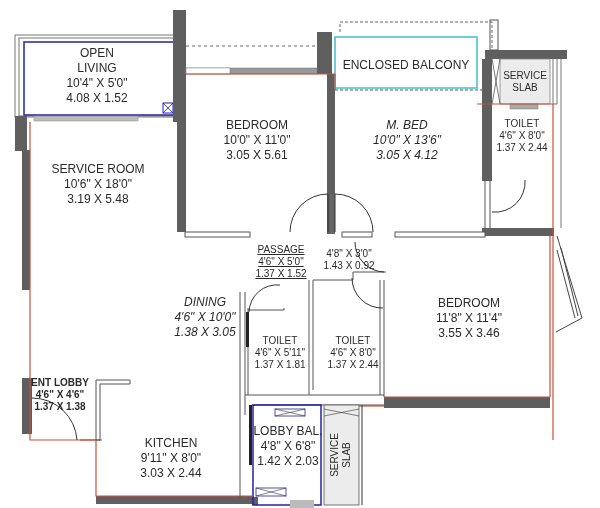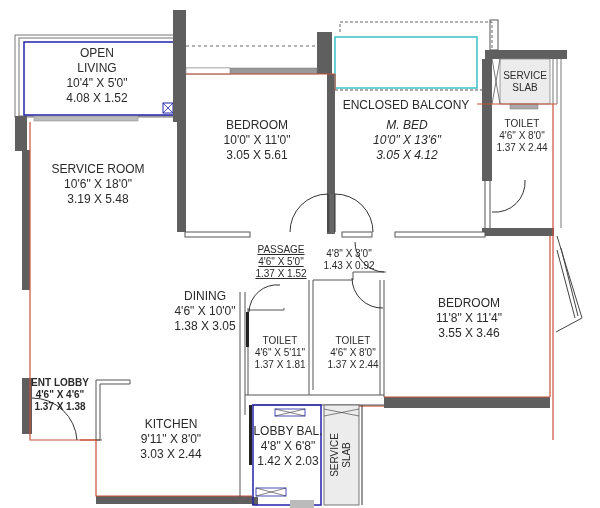--- a/index.html
+++ b/index.html
@@ -136,21 +136,21 @@
   <span>10'4" X 5'0"</span>
   <span>4.08 X 1.52</span>
 </div>
 
 <div class="lbl" style="left:257px;top:118px;">
   <span>BEDROOM</span>
   <span>10'0" X 11'0"</span>
   <span>3.05 X 5.61</span>
 </div>
 
-<div class="lbl" style="left:406px;top:58px;margin-top:40px;">
+<div class="lbl" style="left:406px;top:58px;">
   <span>ENCLOSED BALCONY</span>
 </div>
 
 <div class="lbl sm" style="left:525px;top:70px;">
   <span>SERVICE</span>
   <span>SLAB</span>
 </div>
 
 <div class="lbl" style="left:407px;top:118px;font-style:italic;">
   <span>M. BED</span>
@@ -174,21 +174,21 @@
   <span>PASSAGE</span>
   <span>4'6" X 5'0"</span>
   <span>1.37 X 1.52</span>
 </div>
 
 <div class="lbl sm" style="left:349px;top:248px;">
   <span>4'8" X 3'0"</span>
   <span>1.43 X 0.92</span>
 </div>
 
-<div class="lbl" style="left:205px;top:289px;">
+<div class="lbl" style="left:205px;top:295px;font-style:italic;">
   <span>DINING</span>
   <span>4'6" X 10'0"</span>
   <span>1.38 X 3.05</span>
 </div>
 
 <div class="lbl sm" style="left:280px;top:335px;">
   <span>TOILET</span>
   <span>4'6" X 5'11"</span>
   <span>1.37 X 1.81</span>
 </div>
@@ -204,21 +204,21 @@
   <span>11'8" X 11'4"</span>
   <span>3.55 X 3.46</span>
 </div>
 
 <div class="lbl sm" style="left:60px;top:377px;font-weight:bold;">
   <span>ENT LOBBY</span>
   <span>4'6" X 4'6"</span>
   <span>1.37 X 1.38</span>
 </div>
 
-<div class="lbl" style="left:171px;top:417px;">
+<div class="lbl" style="left:171px;top:436px;">
   <span>KITCHEN</span>
   <span>9'11" X 8'0"</span>
   <span>3.03 X 2.44</span>
 </div>
 
 <div class="lbl" style="left:288px;top:424px;">
   <span>LOBBY BAL.</span>
   <span>4'8" X 6'8"</span>
   <span>1.42 X 2.03</span>
 </div>

